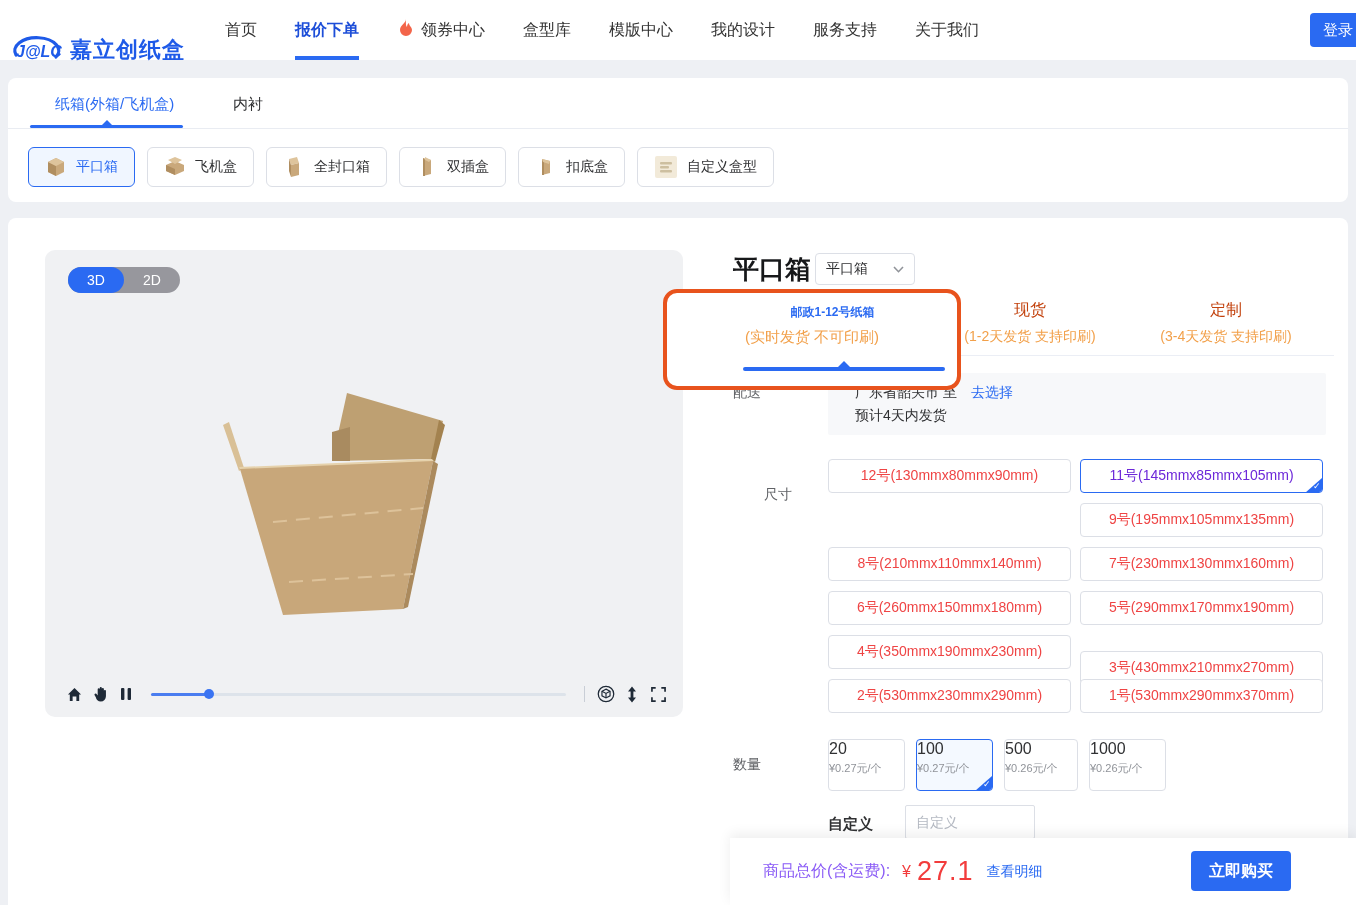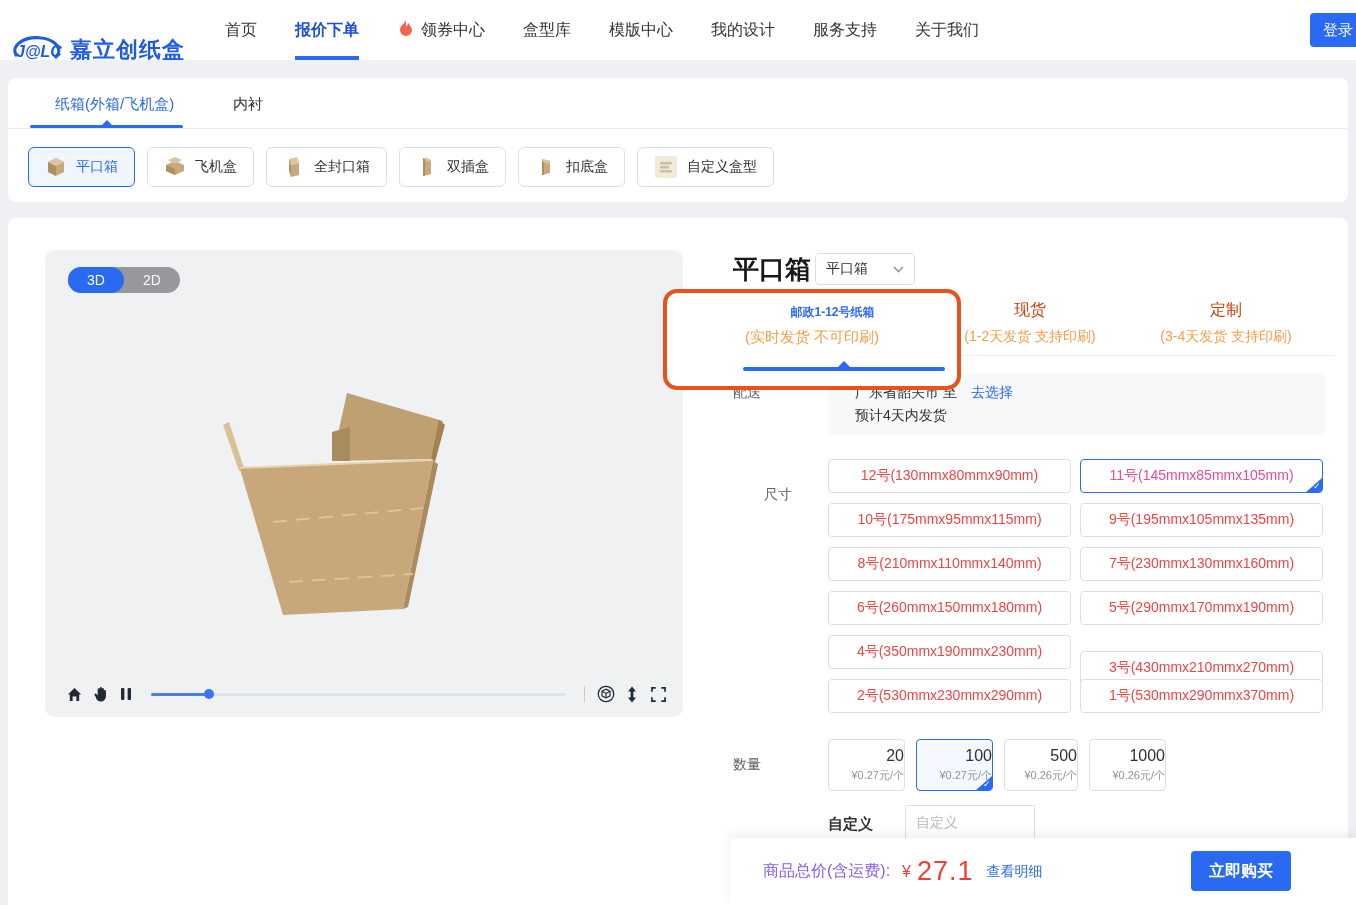--- a/index.html
+++ b/index.html
@@ -62,25 +62,25 @@
   .rp-tab-3 { left:408px; top:57px; width:170px; }
   .rp-sep { position:absolute; left:0; top:112px; width:601px; height:1px; background:#ebeef5; }
 
   .rp-label { position:absolute; font-size:14px; color:#606266; }
   .delivery-box { position:absolute; left:95px; top:130px; width:498px; height:62px; background:#f7f8fa; border-radius:2px; font-size:14px; }
   .delivery-line1 { position:absolute; left:27px; top:11px; color:#303133; }
   .delivery-line1 a { color:#2a6af2; text-decoration:none; margin-left:14px; cursor:pointer; }
   .delivery-line2 { position:absolute; left:27px; top:34px; color:#303133; }
 
   .size-btn { position:absolute; width:243px; height:34px; border:1px solid #dcdfe6; border-radius:4px; background:#fff; font-size:14px; color:#ef4444; display:flex; align-items:center; justify-content:center; cursor:pointer; overflow:hidden; }
-  .size-btn.selected { border-color:#2a6af2; color:#ec4899; }
+  .size-btn.selected { border-color:#2a6af2; color:#6d28d9; }
   .corner-check { position:absolute; right:-1px; bottom:-1px; width:0; height:0; border-style:solid; border-width:0 0 16px 18px; border-color:transparent transparent #2a6af2 transparent; }
   .corner-check::after { content:"✓"; position:absolute; left:-10px; top:4px; font-size:9px; color:#fff; }
 
-  .qty-btn { position:absolute; top:496px; height:52px; border:1px solid #dcdfe6; border-radius:4px; background:#fff; text-align:right; cursor:pointer; overflow:hidden; padding-top:7px; }
+  .qty-btn { position:absolute; top:496px; height:52px; border:1px solid #dcdfe6; border-radius:4px; background:#fff; text-align:left; cursor:pointer; overflow:hidden; }
   .qty-btn .q { font-size:16px; color:#303133; }
   .qty-btn .p { font-size:11px; color:#909399; margin-top:3px; }
   .qty-btn.selected { border-color:#2a6af2; background:#f4f9ff; }
   .custom-label { position:absolute; left:95px; top:572px; font-size:15px; color:#303133; font-weight:bold; }
   .custom-input { position:absolute; left:172px; top:562px; width:130px; height:34px; border:1px solid #dcdfe6; border-radius:2px; padding:0 10px; font-size:14px; color:#303133; outline:none; font-family:inherit; }
   .custom-input::placeholder { color:#b4b9c2; }
 
   
   .annotation { position:absolute; left:663px; top:289px; width:298px; height:101px; background:#fff; border:4px solid #e8531d; border-radius:14px; z-index:10; text-align:center; }
   .annotation .t { margin-top:11px; font-size:12px; font-weight:bold; color:#2a6af2;padding-left:41px; }
@@ -296,23 +296,20 @@
       </div>
 
       <div class="rp-label" style="left:0; top:243px;margin-left:31px;">尺寸</div>
       <div class="size-btn" style="left:95px;  top:216px;">
           <span>12号(130mmx80mmx90mm)</span>
         </div>
       <div class="size-btn selected" style="left:347px; top:216px;">
           <span>11号(145mmx85mmx105mm)</span>
           <span class="corner-check"></span>
         </div>
-      <div class="size-btn" style="left:95px;  top:260px;">
-          <span>10号(175mmx95mmx115mm)</span>
-        </div>
       <div class="size-btn" style="left:347px; top:260px;">
           <span>9号(195mmx105mmx135mm)</span>
         </div>
       <div class="size-btn" style="left:95px;  top:304px;">
           <span>8号(210mmx110mmx140mm)</span>
         </div>
       <div class="size-btn" style="left:347px; top:304px;">
           <span>7号(230mmx130mmx160mm)</span>
         </div>
       <div class="size-btn" style="left:95px;  top:348px;">

